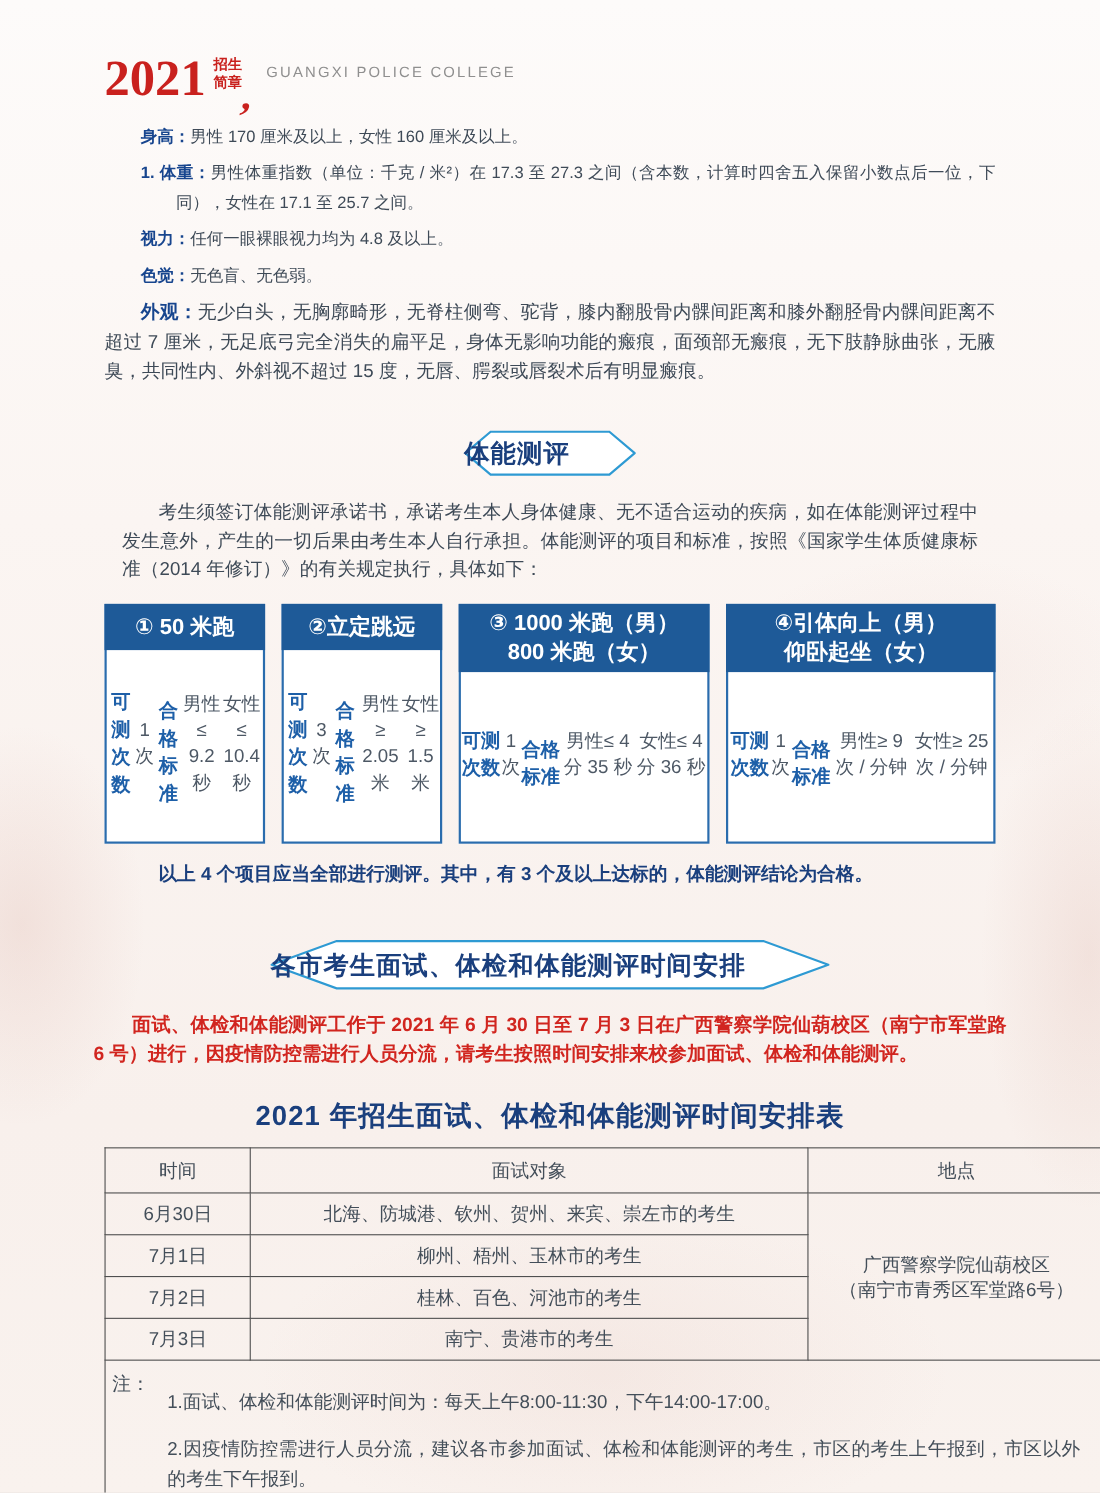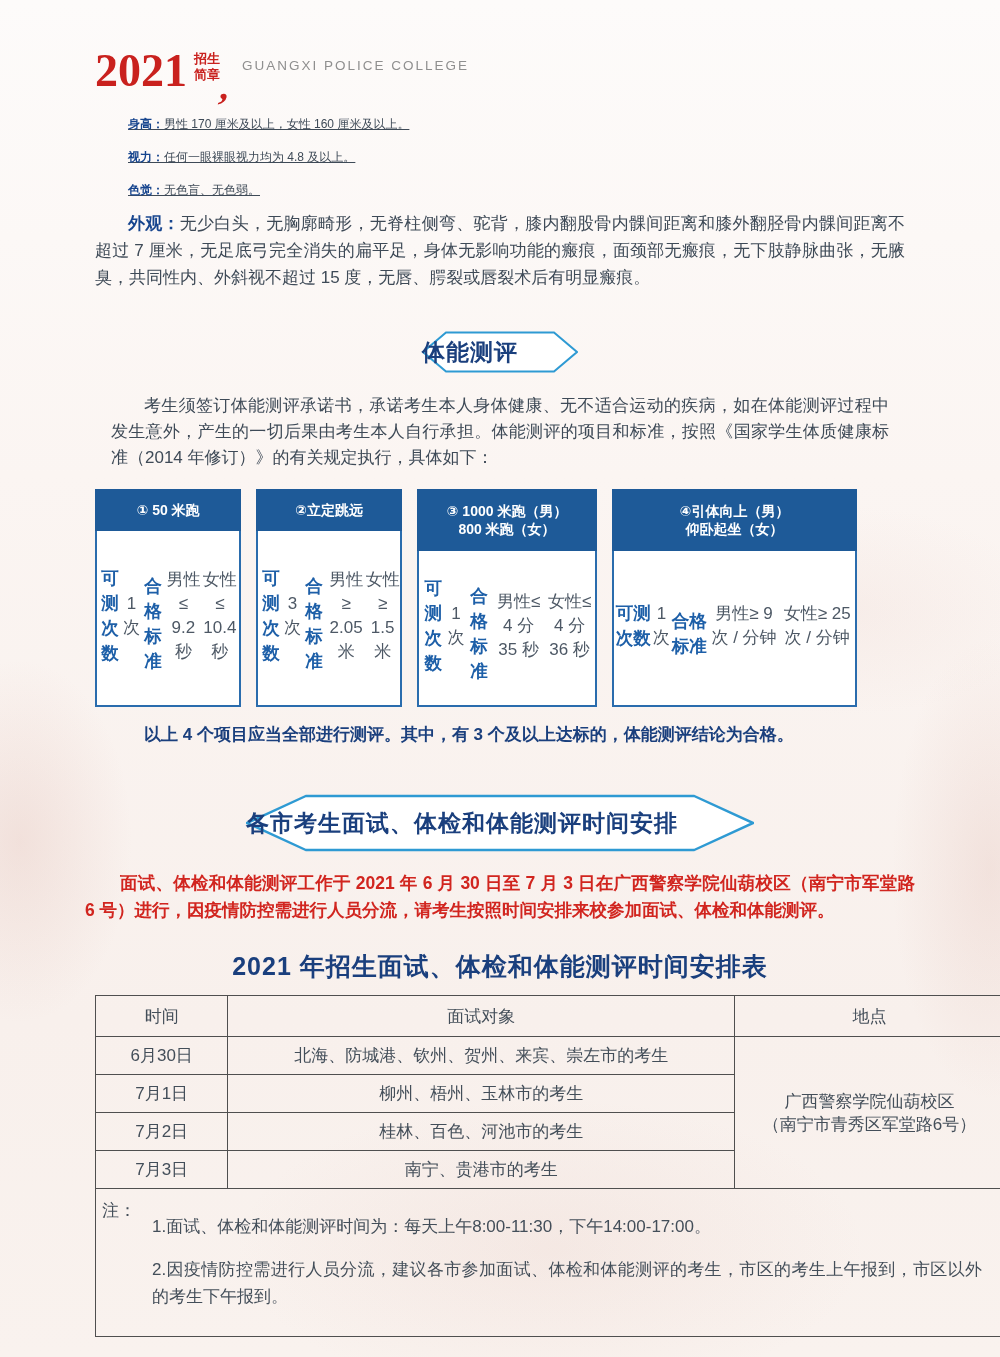--- a/index.html
+++ b/index.html
@@ -14,34 +14,34 @@
       radial-gradient(ellipse 260px 140px at 85% 45%, rgba(219,176,165,.10), transparent 75%);}
   
   .hdr{position:absolute;top:50px;left:95px;display:flex;align-items:flex-start;}
   .hdr-year{font-family:"Liberation Serif","DejaVu Serif",serif;font-weight:700;font-size:46px;line-height:.92;color:#c9211e;}
   .hdr-brand{display:flex;flex-direction:column;margin-left:7px;margin-top:1px;font-size:13px;font-weight:700;color:#c9211e;line-height:1.25;}
   .hdr-comma{color:#c9211e;font-size:36px;font-weight:700;line-height:.4;margin-left:1px;margin-top:30px;transform:skewX(-12deg);font-family:"Liberation Serif",serif;}
   .hdr-college{margin-left:12px;margin-top:8px;font-size:13.5px;color:#8f8f8f;letter-spacing:2px;text-align:center;}
   
   main{position:absolute;top:105px;left:0;width:1000px;padding:0 95px;box-sizing:border-box;}
   p{margin:16px;}
-  .req{font-size:12px;line-height:27px;margin:6px 0;padding-left:65px;text-indent:-32px;text-align:justify;text-decoration:underline;}
+  .req{font-size:15px;line-height:27px;margin:6px 0;padding-left:65px;text-indent:-32px;text-align:justify;}
   .req-flush{font-size:17px;line-height:27px;margin:6px 0;text-indent:33px;text-align:justify;}
   .lbl{font-weight:700;color:#17458e;}
   .banner{position:relative;margin:0 auto;display:flex;align-items:center;justify-content:flex-start;}
   .banner svg{position:absolute;inset:0;width:100%;height:100%;}
   .banner-text{position:relative;font-size:23px;font-weight:700;color:#1a3f7d;letter-spacing:1px;white-space:nowrap;}
   .b1{width:156px;height:42px;margin-top:40px;}
-  .b2{width:508px;height:58px;margin-top:48px;}
+  .b2{width:508px;height:46px;margin-top:48px;}
   .intro{font-size:17px;line-height:26px;margin-top:20px;text-indent:33px;text-align:justify;}
   
   .cards{display:flex;margin-top:18px;}
   .card{background:#fff;border:2px solid #2a6cad;box-sizing:border-box;display:flex;flex-direction:column;height:218px;}
   .card+.card{margin-left:15px;}
-  .card-header{background:#1e5a98;color:#fff;font-weight:700;font-size:14px;line-height:1.3;
+  .card-header{background:#1e5a98;color:#fff;font-weight:700;font-size:20px;line-height:1.3;
     display:flex;flex-direction:column;align-items:center;justify-content:center;text-align:center;
     margin:-2px -2px 0 -2px;padding:2px 2px;}
   .card.hs .card-header{height:38px;}
   .card.hd .card-header{height:58px;}
   .card-body{flex:1;display:flex;flex-direction:row;align-items:center;justify-content:center;text-align:center;padding-bottom:4px;}
   .card-label{font-weight:700;color:#1d5fa8;font-size:17.5px;line-height:25px;}
   .card-label.std{margin-top:16px;}
   .card-value{color:#4d5865;font-size:17px;line-height:24px;}
   .conclusion{margin-top:16px;font-size:17px;font-weight:700;color:#1a3f7d;text-indent:33px;}
   .notice{margin:18px -10px 0 -10px;font-size:17.5px;line-height:27px;font-weight:700;color:#d1251f;text-indent:35px;text-align:justify;}
@@ -69,20 +69,21 @@
     <div class="hdr-brand">
       <span>招生</span>
       <span>简章</span>
     </div>
     <div class="hdr-comma">,</div>
     <div class="hdr-college">GUANGXI POLICE COLLEGE</div>
   </div>
 
   <main>
     <p class="req"><span class="lbl">身高：</span><span>男性 170 厘米及以上，女性 160 厘米及以上。</span></p>
+    <p class="req"><span class="lbl">1. 体重：</span><span>男性体重指数（单位：千克 / 米²）在 17.3 至 27.3 之间（含本数，计算时四舍五入保留小数点后一位，下同），女性在 17.1 至 25.7 之间。</span></p>
     <p class="req"><span class="lbl">视力：</span><span>任何一眼裸眼视力均为 4.8 及以上。</span></p>
     <p class="req"><span class="lbl">色觉：</span><span>无色盲、无色弱。</span></p>
     <p class="req-flush"><span class="lbl">外观：</span><span>无少白头，无胸廓畸形，无脊柱侧弯、驼背，膝内翻股骨内髁间距离和膝外翻胫骨内髁间距离不超过 7 厘米，无足底弓完全消失的扁平足，身体无影响功能的瘢痕，面颈部无瘢痕，无下肢静脉曲张，无腋臭，共同性内、外斜视不超过 15 度，无唇、腭裂或唇裂术后有明显瘢痕。</span></p>
 
     <div class="banner b1">
       <svg viewBox="0 0 156 42" preserveAspectRatio="none">
         <polygon points="1,21 24,1.5 132,1.5 155,21 132,40.5 24,40.5" fill="#ffffff" stroke="#2e9ad3" stroke-width="2"></polygon>
       </svg>
       <span class="banner-text">体能测评</span>
     </div>
@@ -107,21 +108,21 @@
           <span>②立定跳远</span>
         </div>
         <div class="card-body">
           <div class="card-label">可测次数</div>
           <div class="card-value">3 次</div>
           <div class="card-label std">合格标准</div>
           <div class="card-value">男性≥ 2.05 米</div>
           <div class="card-value">女性≥ 1.5 米</div>
         </div>
       </div>
-      <div class="card hd" style="width:180px">
+      <div class="card hd" style="width:229px">
         <div class="card-header">
           <span>③ 1000 米跑（男）</span>
           <span>800 米跑（女）</span>
         </div>
         <div class="card-body">
           <div class="card-label">可测次数</div>
           <div class="card-value">1 次</div>
           <div class="card-label std">合格标准</div>
           <div class="card-value">男性≤ 4 分 35 秒</div>
           <div class="card-value">女性≤ 4 分 36 秒</div>

